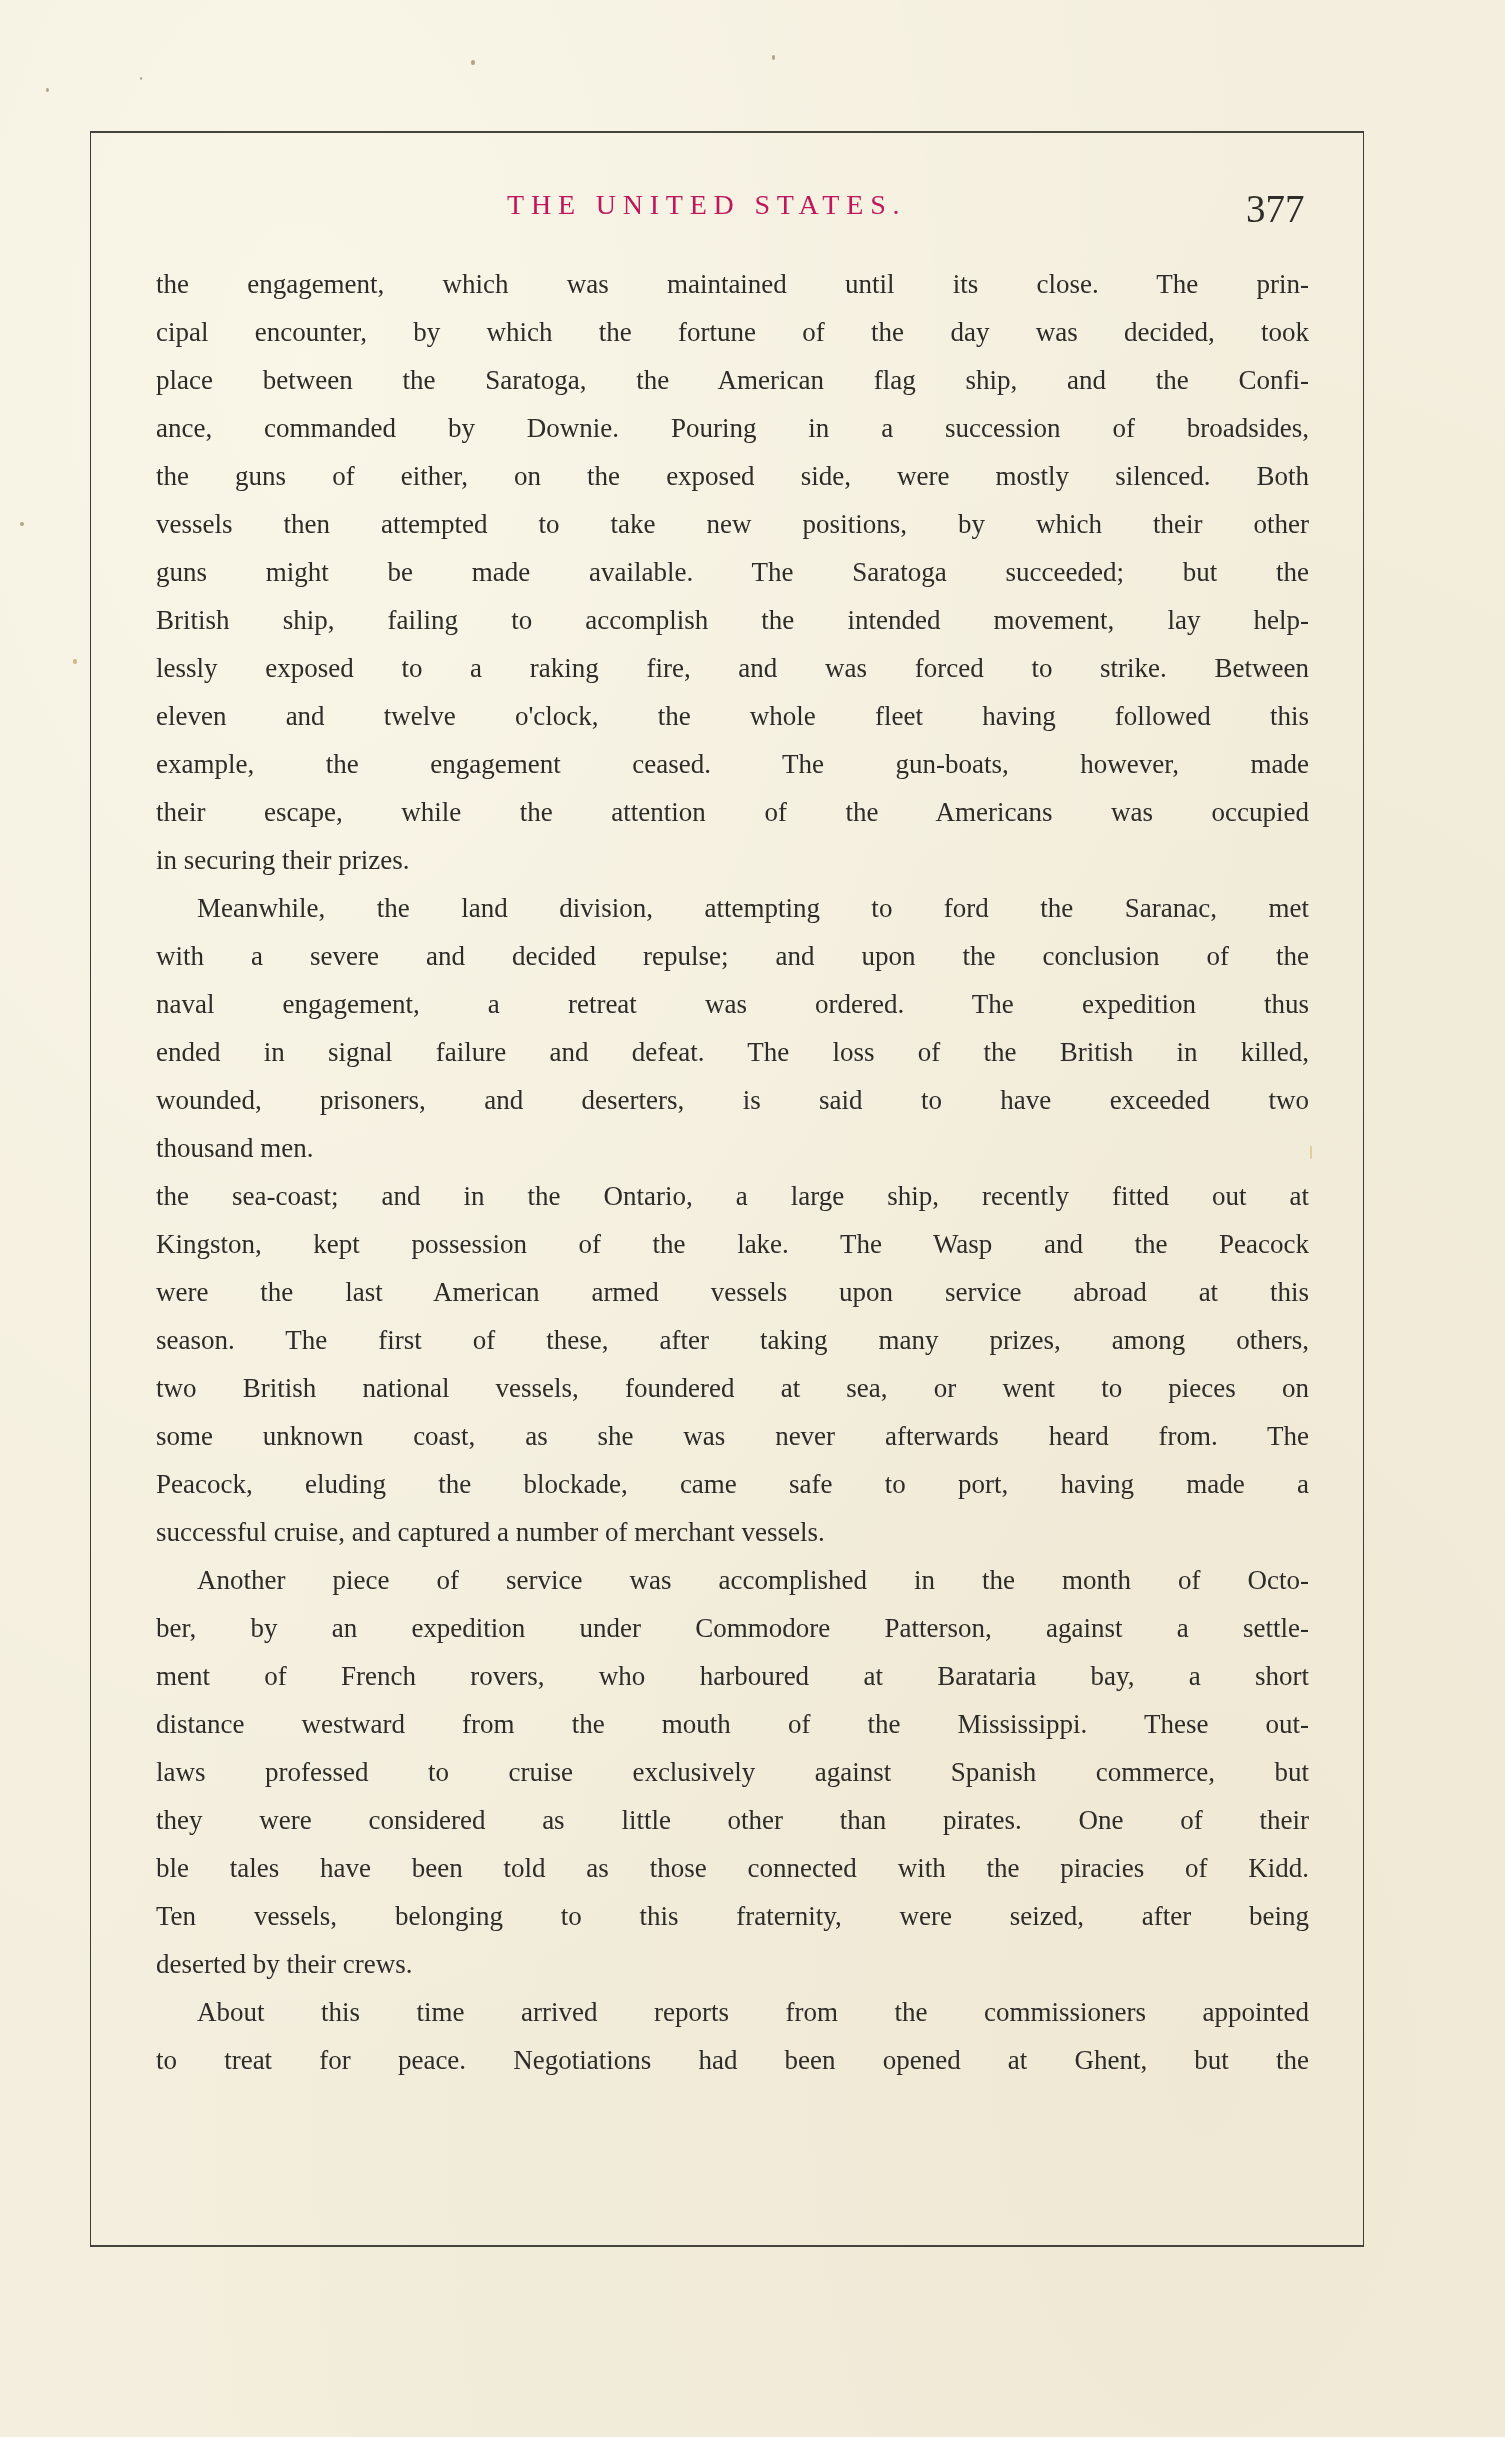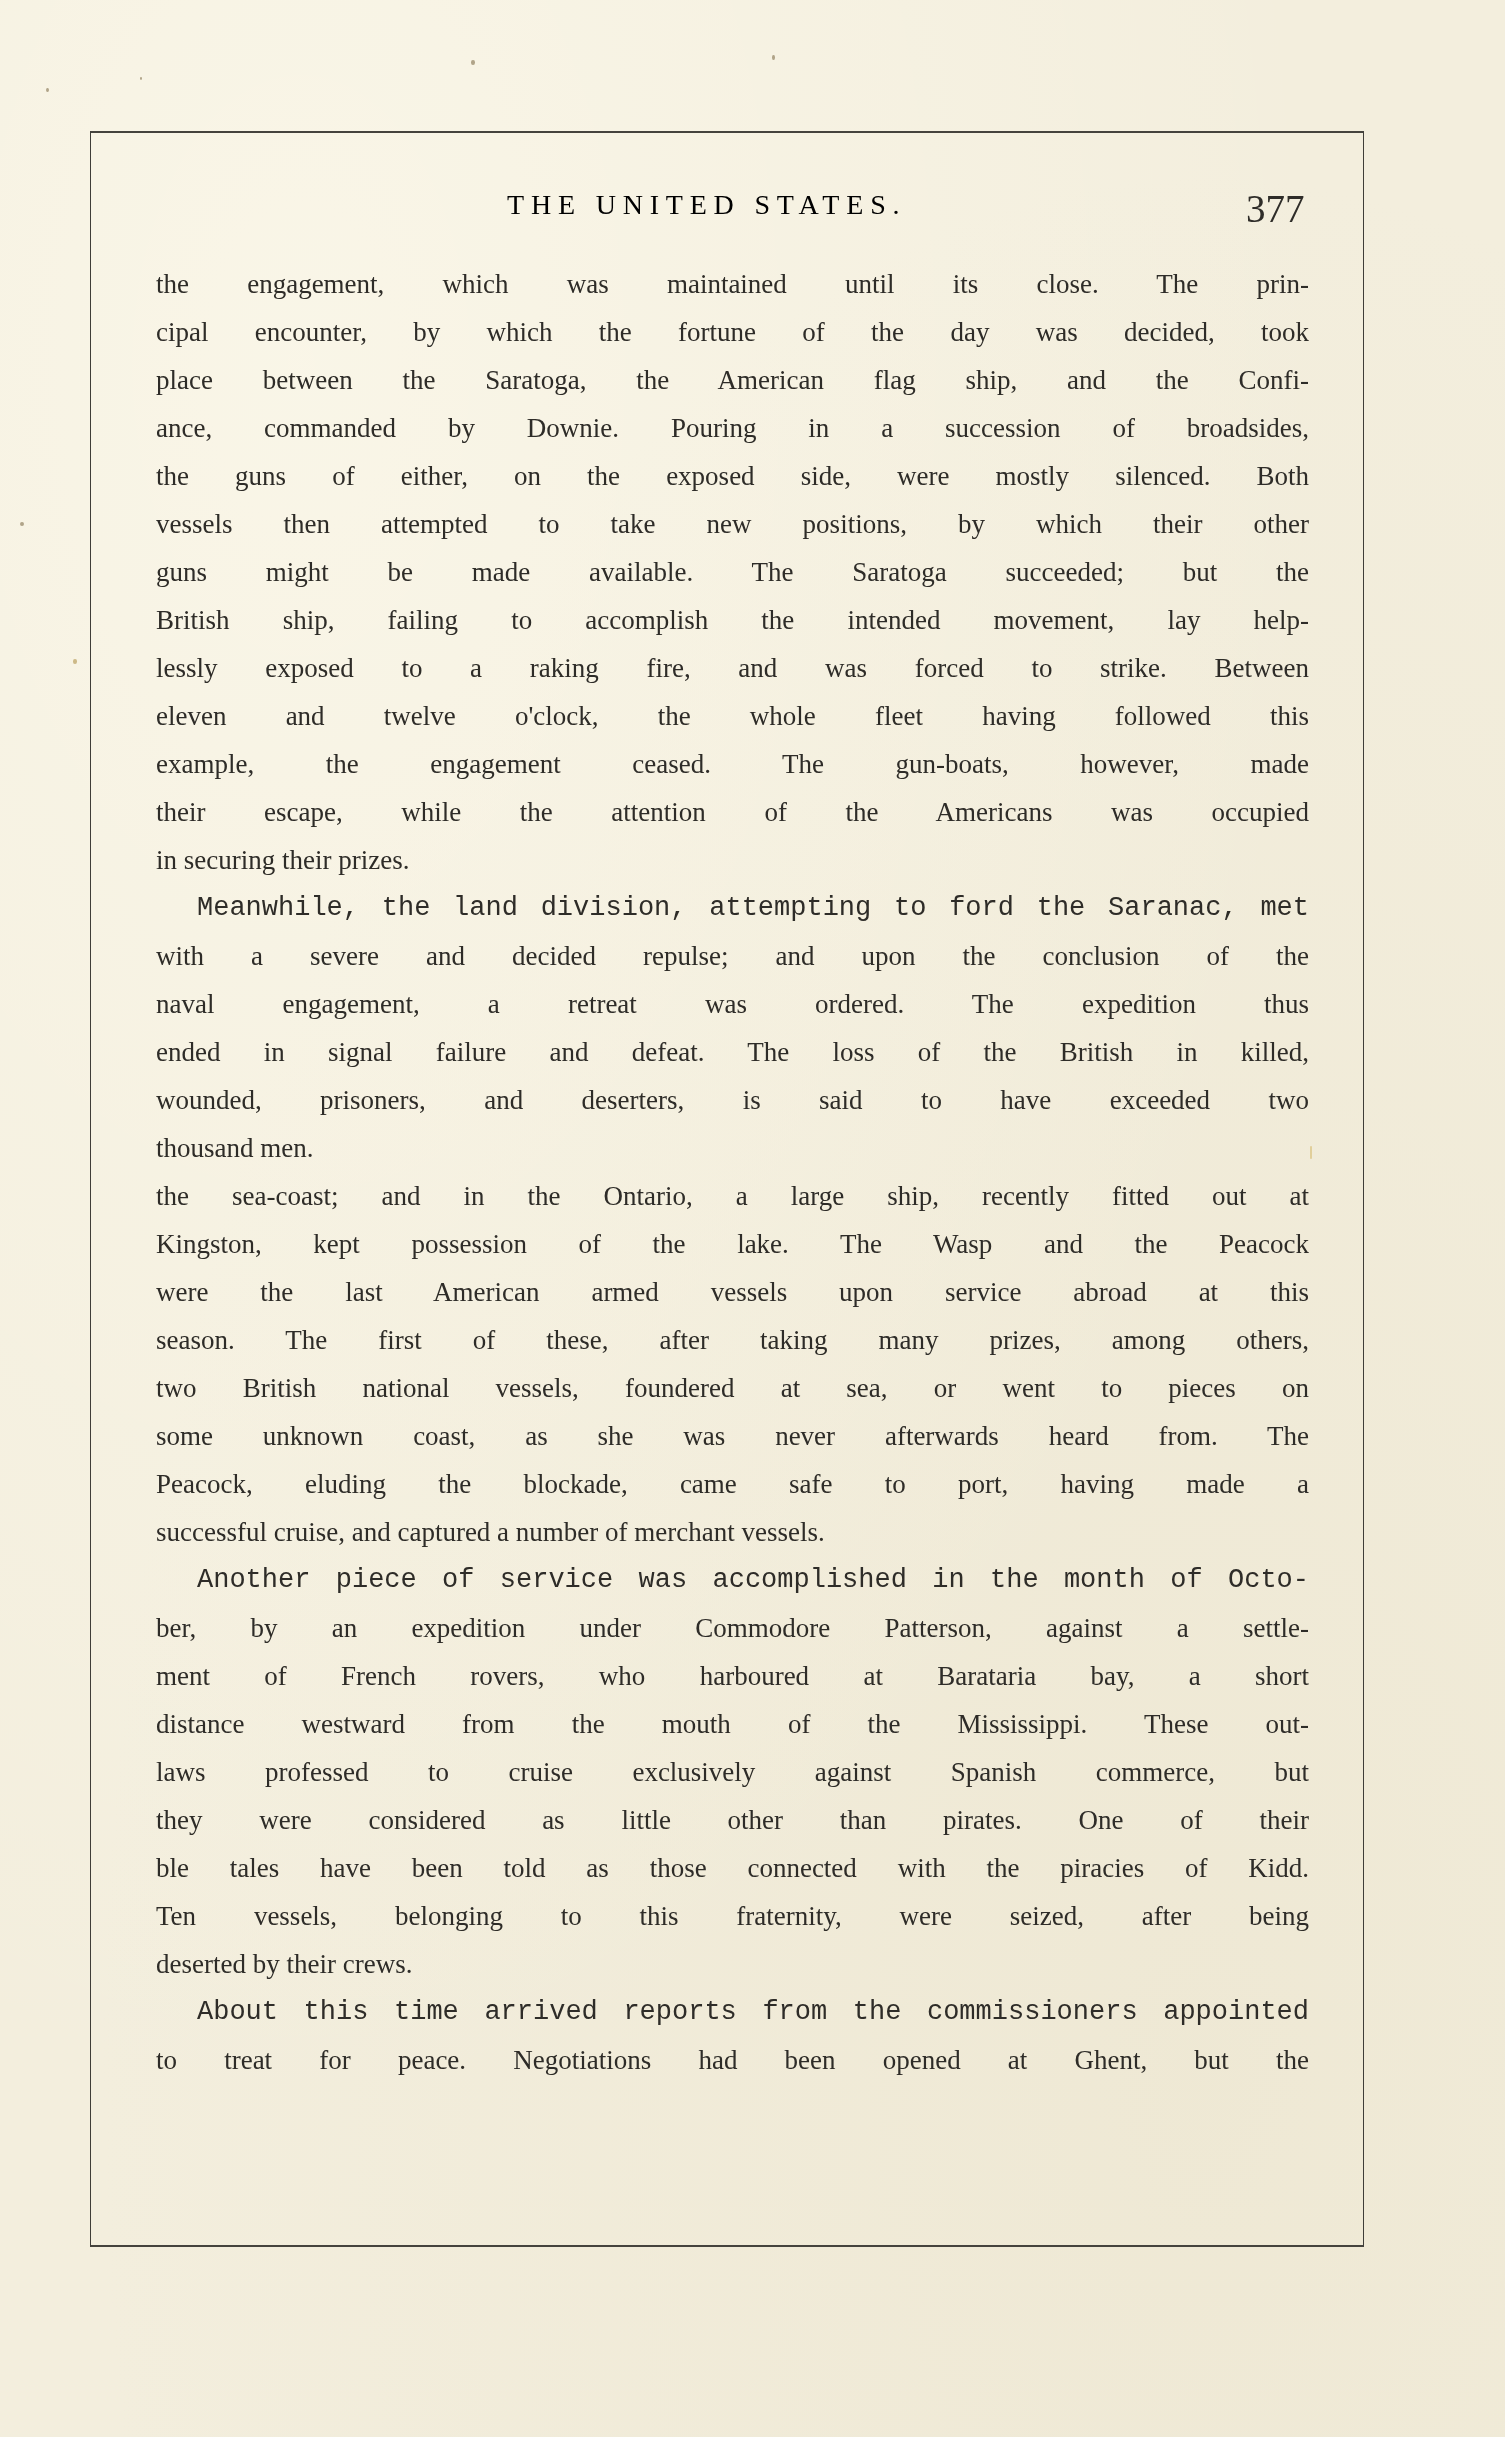--- a/index.html
+++ b/index.html
@@ -42,21 +42,21 @@
     box-sizing: border-box;
   }
   .running-head {
     position: absolute;
     top: 186px;
     left: 507px;
     width: 442px;
     font-size: 28px;
     letter-spacing: 6.8px;
     line-height: 38px;
-    color: #000000;
+    color: #be185d;
     white-space: nowrap;
   }
   .page-number {
     position: absolute;
     top: 186px;
     left: 1246px;
     font-size: 39px;
     line-height: 45px;
     color: #2f2d29;
     white-space: nowrap;
@@ -74,21 +74,20 @@
     text-align: justify;
     text-align-last: justify;
     white-space: nowrap;
     overflow: visible;
   }
   .line.last {
     text-align-last: left;
   }
   .line.indent {
     padding-left: 41px;
-    font-family: Liberation Mono, monospace;
   }
 </style>
 </head>
 <body>
 
 <div class="paper-tint"></div>
 
 <div class="speck" style="left:471px;top:60px;width:3.8px;height:4.7px;"></div>
 <div class="speck" style="left:772px;top:55px;width:2.8px;height:4.7px;"></div>
 <div class="speck" style="left:46px;top:88px;width:2.8px;height:3.8px;"></div>

